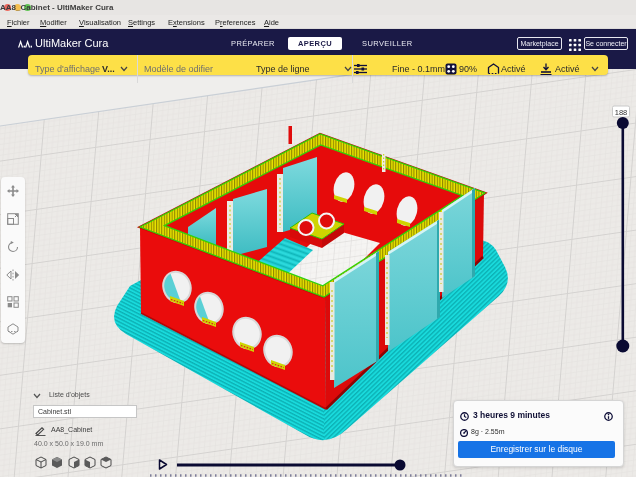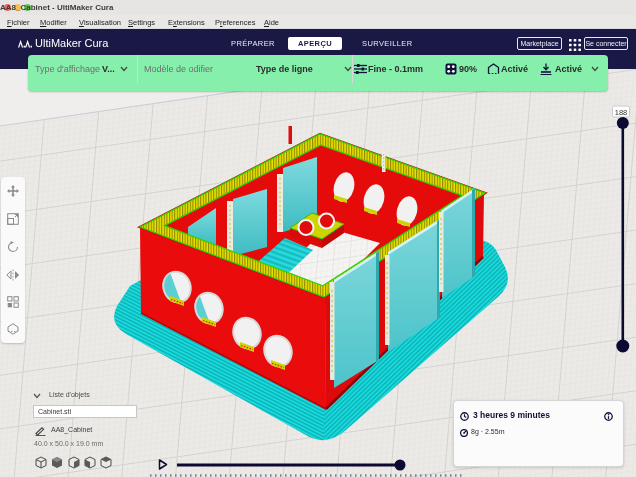--- a/index.html
+++ b/index.html
@@ -16,24 +16,24 @@
   .mi u { text-decoration:underline; text-underline-offset:0.5px; text-decoration-thickness:0.5px; }
 
   
   #header { left:0; top:29px; width:636px; height:40px; background:#1a1946; }
   #brand { position:absolute; left:18px; top:8px; height:13px; color:#fff; font-size:11px; font-weight:500; }
   .tab { position:absolute; top:10px; color:#e9e9f2; font-size:7.5px; letter-spacing:0.4px; }
   #tab-apercu { left:288px; top:7.5px; width:54px; height:13px; background:#fff; border-radius:2px; color:#1a1946; font-weight:600; text-align:center; line-height:13px; font-size:7.5px; letter-spacing:0.4px; }
   .hbtn { position:absolute; top:8px; height:13px; border:1px solid #e8e8f0; border-radius:2px; color:#f0f0f8; font-size:7px; text-align:center; white-space:nowrap; }
 
   
-  #toolbar { left:28px; top:55px; width:580px; height:36px; background:#86efac; border-radius:4px; box-shadow:0 1px 2px rgba(0,0,0,0.25); font-size:9px; color:#6f6f6f; }
+  #toolbar { left:28px; top:55px; width:580px; height:20px; background:#fde047; border-radius:4px; box-shadow:0 1px 2px rgba(0,0,0,0.25); font-size:9px; color:#6f6f6f; }
   #toolbar .sep { position:absolute; top:0; width:1px; height:28px; background:#d9d9d9; }
   #toolbar .lab { position:absolute; top:9px; color:#6f6f6f; }
-  #toolbar .val { position:absolute; top:9px; color:#2b2b2b;font-weight:bold; }
+  #toolbar .val { position:absolute; top:9px; color:#2b2b2b; }
 
   
   #lefttools { left:1px; top:177px; width:24px; height:166px; background:#fafafa; border-radius:4px; box-shadow:0 1px 2px rgba(0,0,0,0.2); }
 
   
   #objlist { left:0; top:388px; width:200px; height:89px; font-size:7px; color:#4a4a4a; }
   #objinput { position:absolute; left:33px; top:17px; width:104px; height:13px; background:#fff; border:1px solid #c6c6c6; font-size:7px; color:#3a3a3a; line-height:11px; padding-left:4px; }
 
   
   #infocard { left:453px; top:400px; width:171px; height:67px; background:#fbfbfb; border:1px solid #d5d5d5; border-radius:4px; box-shadow:0 1px 3px rgba(0,0,0,0.15);padding-left:16px; }
@@ -282,21 +282,21 @@
           <line x1="0" y1="2.5" x2="13" y2="2.5"></line>
           <line x1="0" y1="6" x2="13" y2="6"></line>
           <line x1="0" y1="9.5" x2="13" y2="9.5"></line>
         </g>
       <g fill="#11113a">
           <rect x="3" y="1" width="2.6" height="3"></rect>
           <rect x="7.5" y="4.5" width="2.6" height="3"></rect>
           <rect x="2" y="8" width="2.6" height="3"></rect>
         </g>
     </svg>
-    <span class="val" style="left:340px">Fine - 0.1mm</span>
+    <span class="val" style="left:364px">Fine - 0.1mm</span>
     <svg class="abs" style="left:417px;top:8px" width="12" height="12" viewBox="0 0 12 12">
       <rect x="0.5" y="0.5" width="11" height="11" rx="2" fill="#11113a"></rect>
       <g fill="#fff">
           <circle cx="3.7" cy="3.7" r="1.4"></circle>
           <circle cx="8.3" cy="3.7" r="1.4"></circle>
           <circle cx="3.7" cy="8.3" r="1.4"></circle>
           <circle cx="8.3" cy="8.3" r="1.4"></circle>
         </g>
     </svg>
     <span class="val" style="left:431px">90%</span>
@@ -392,15 +392,16 @@
         <circle cx="6" cy="6" r="5" fill="none" stroke="#11113a" stroke-width="1.7"></circle>
         <circle cx="6" cy="3.4" r="1.1" fill="#11113a"></circle>
         <line x1="6" y1="5.6" x2="6" y2="9.2" stroke="#11113a" stroke-width="1.7"></line>
       </svg>
     <svg class="abs" style="left:6px;top:27.5px" width="8" height="8" viewBox="0 0 11 11">
         <circle cx="5.5" cy="5.5" r="4.7" fill="none" stroke="#11113a" stroke-width="1.8"></circle>
         <circle cx="5.5" cy="5.5" r="1.2" fill="#11113a"></circle>
         <path d="M5.5,5.5 L8.4,2.6" stroke="#11113a" stroke-width="1.6"></path>
       </svg>
     <span style="position:absolute;left:17px;top:27px;font-size:7px;color:#2e2e2e">8g · 2.55m</span>
+    <div id="savebtn">Enregistrer sur le disque</div>
   </div>
 
 </div>
 
 </body></html>

